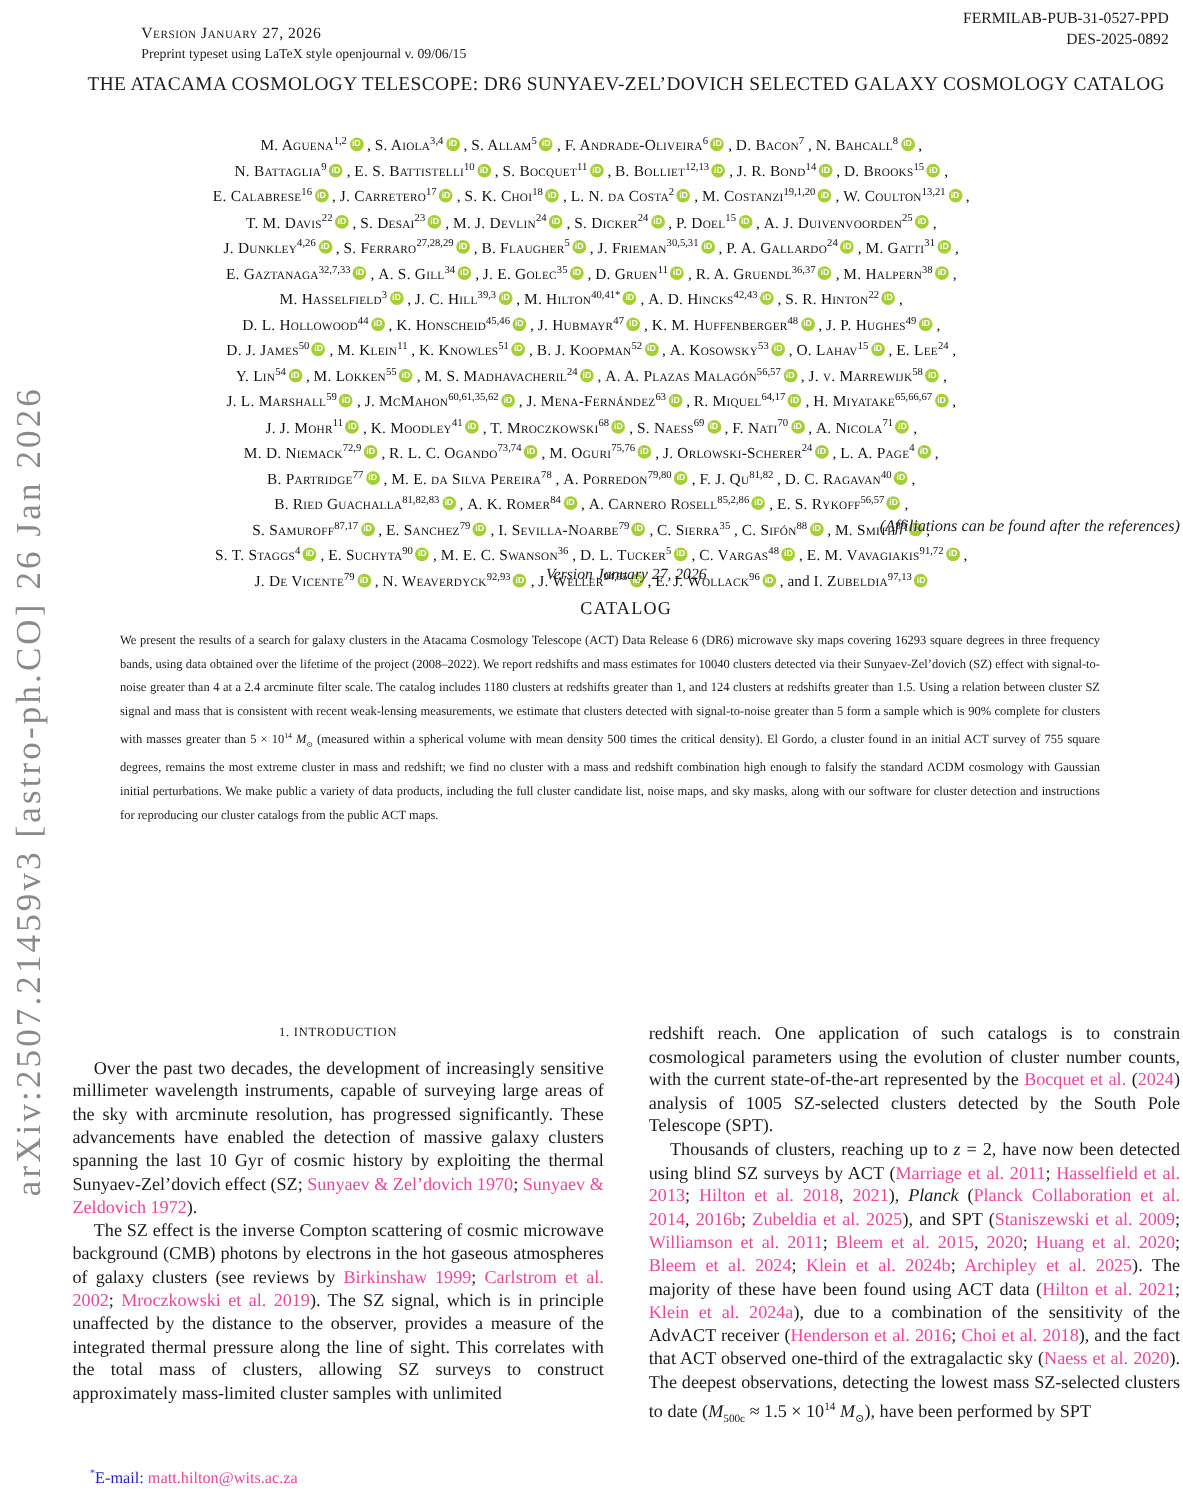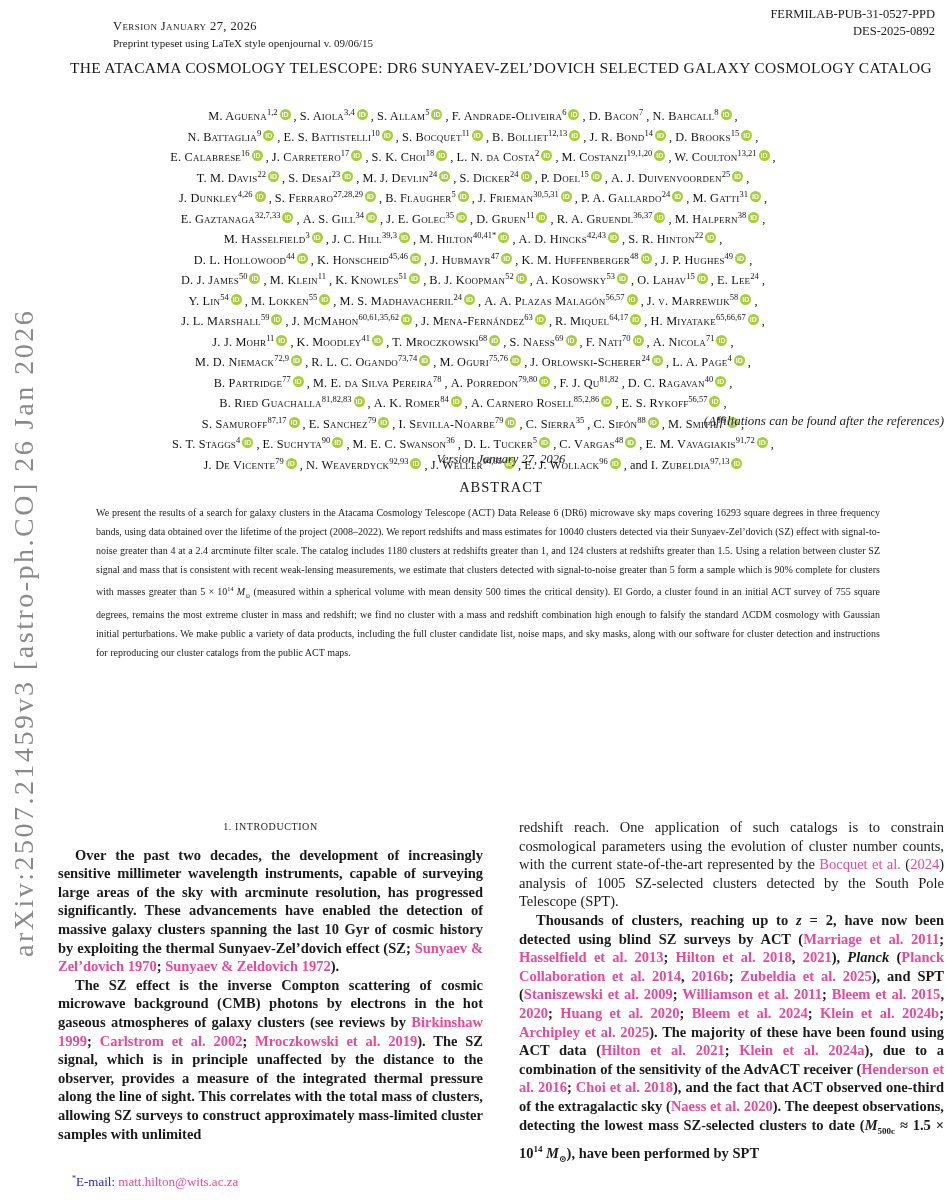--- a/index.html
+++ b/index.html
@@ -41,21 +41,21 @@
     font-size:14.5px;letter-spacing:1px;}
   .abs-body{position:absolute;left:96px;top:503px;width:784px;
     font-size:10px;line-height:19px;text-align:justify;}
 
   
   .col{position:absolute;top:818px;width:425px;font-size:14.5px;line-height:18.6px;}
   .col-left{left:58px;}
   .col-right{left:519px;}
   .sec-head{text-align:center;font-size:10px;letter-spacing:.6px;margin-bottom:9px;}
   .para{text-align:justify;margin:0;}
-  .para.indent{text-indent:17px;font-weight:bold;}
+  .para.indent{text-indent:17px;}
 
   .lnk{color:#ec4899;cursor:pointer;}
   .it{font-style:italic;}
   sup{font-size:.62em;}
   sub{font-size:.62em;}
 
   .footnote{position:absolute;left:72px;top:1174px;width:420px;font-size:13px;color:#2222cc;}
 </style>
 </head>
 <body>
@@ -93,21 +93,21 @@
       <div class="author-line"><span class="aname">B. Partridge</span><sup class="asup">77</sup><span class="orcid">iD</span><span> , </span><span class="aname">M. E. da Silva Pereira</span><sup class="asup">78</sup><span> , </span><span class="aname">A. Porredon</span><sup class="asup">79,80</sup><span class="orcid">iD</span><span> , </span><span class="aname">F. J. Qu</span><sup class="asup">81,82</sup><span> , </span><span class="aname">D. C. Ragavan</span><sup class="asup">40</sup><span class="orcid">iD</span><span> , </span></div>
       <div class="author-line"><span class="aname">B. Ried Guachalla</span><sup class="asup">81,82,83</sup><span class="orcid">iD</span><span> , </span><span class="aname">A. K. Romer</span><sup class="asup">84</sup><span class="orcid">iD</span><span> , </span><span class="aname">A. Carnero Rosell</span><sup class="asup">85,2,86</sup><span class="orcid">iD</span><span> , </span><span class="aname">E. S. Rykoff</span><sup class="asup">56,57</sup><span class="orcid">iD</span><span> , </span></div>
       <div class="author-line"><span class="aname">S. Samuroff</span><sup class="asup">87,17</sup><span class="orcid">iD</span><span> , </span><span class="aname">E. Sanchez</span><sup class="asup">79</sup><span class="orcid">iD</span><span> , </span><span class="aname">I. Sevilla-Noarbe</span><sup class="asup">79</sup><span class="orcid">iD</span><span> , </span><span class="aname">C. Sierra</span><sup class="asup">35</sup><span> , </span><span class="aname">C. Sifón</span><sup class="asup">88</sup><span class="orcid">iD</span><span> , </span><span class="aname">M. Smith</span><sup class="asup">89</sup><span class="orcid">iD</span><span> , </span></div>
       <div class="author-line"><span class="aname">S. T. Staggs</span><sup class="asup">4</sup><span class="orcid">iD</span><span> , </span><span class="aname">E. Suchyta</span><sup class="asup">90</sup><span class="orcid">iD</span><span> , </span><span class="aname">M. E. C. Swanson</span><sup class="asup">36</sup><span> , </span><span class="aname">D. L. Tucker</span><sup class="asup">5</sup><span class="orcid">iD</span><span> , </span><span class="aname">C. Vargas</span><sup class="asup">48</sup><span class="orcid">iD</span><span> , </span><span class="aname">E. M. Vavagiakis</span><sup class="asup">91,72</sup><span class="orcid">iD</span><span> , </span></div>
       <div class="author-line"><span class="aname">J. De Vicente</span><sup class="asup">79</sup><span class="orcid">iD</span><span> , </span><span class="aname">N. Weaverdyck</span><sup class="asup">92,93</sup><span class="orcid">iD</span><span> , </span><span class="aname">J. Weller</span><sup class="asup">94,95</sup><span class="orcid">iD</span><span> , </span><span class="aname">E. J. Wollack</span><sup class="asup">96</sup><span class="orcid">iD</span><span> , </span><span>and </span><span class="aname">I. Zubeldia</span><sup class="asup">97,13</sup><span class="orcid">iD</span></div>
     </div>
 
   <div class="affil-note">(Affiliations can be found after the references)</div>
   <div class="version-line">Version January 27, 2026</div>
 
-  <div class="abs-head">ABSTRACT</div>
+  <div class="abs-head">CATALOG</div>
   <div class="abs-body" id="abstract-body"><span>We present the results of a search for galaxy clusters in the Atacama Cosmology Telescope (ACT) Data Release 6 (DR6) microwave sky maps covering 16293 square degrees in three frequency bands, using data obtained over the lifetime of the project (2008–2022). We report redshifts and mass estimates for 10040 clusters detected via their Sunyaev-Zel’dovich (SZ) effect with signal-to-noise greater than 4 at a 2.4 arcminute filter scale. The catalog includes 1180 clusters at redshifts greater than 1, and 124 clusters at redshifts greater than 1.5. Using a relation between cluster SZ signal and mass that is consistent with recent weak-lensing measurements, we estimate that clusters detected with signal-to-noise greater than 5 form a sample which is 90% complete for clusters with masses greater than 5 × 10</span><sup>14</sup><span> </span><span class="it">M</span><sub>⊙</sub><span> (measured within a spherical volume with mean density 500 times the critical density). El Gordo, a cluster found in an initial ACT survey of 755 square degrees, remains the most extreme cluster in mass and redshift; we find no cluster with a mass and redshift combination high enough to falsify the standard ΛCDM cosmology with Gaussian initial perturbations. We make public a variety of data products, including the full cluster candidate list, noise maps, and sky masks, along with our software for cluster detection and instructions for reproducing our cluster catalogs from the public ACT maps.</span></div>
 
   <div class="col col-left">
     <div class="sec-head">1. INTRODUCTION</div>
     <div id="left-paras">
         <p class="para indent"><span>Over the past two decades, the development of increasingly sensitive millimeter wavelength instruments, capable of surveying large areas of the sky with arcminute resolution, has progressed significantly. These advancements have enabled the detection of massive galaxy clusters spanning the last 10 Gyr of cosmic history by exploiting the thermal Sunyaev-Zel’dovich effect (SZ; </span><span class="lnk">Sunyaev &amp; Zel’dovich 1970</span><span>; </span><span class="lnk">Sunyaev &amp; Zeldovich 1972</span><span>).</span></p>
         <p class="para indent"><span>The SZ effect is the inverse Compton scattering of cosmic microwave background (CMB) photons by electrons in the hot gaseous atmospheres of galaxy clusters (see reviews by </span><span class="lnk">Birkinshaw 1999</span><span>; </span><span class="lnk">Carlstrom et al. 2002</span><span>; </span><span class="lnk">Mroczkowski et al. 2019</span><span>). The SZ signal, which is in principle unaffected by the distance to the observer, provides a measure of the integrated thermal pressure along the line of sight. This correlates with the total mass of clusters, allowing SZ surveys to construct approximately mass-limited cluster samples with unlimited</span></p>
       </div>
   </div>
 

